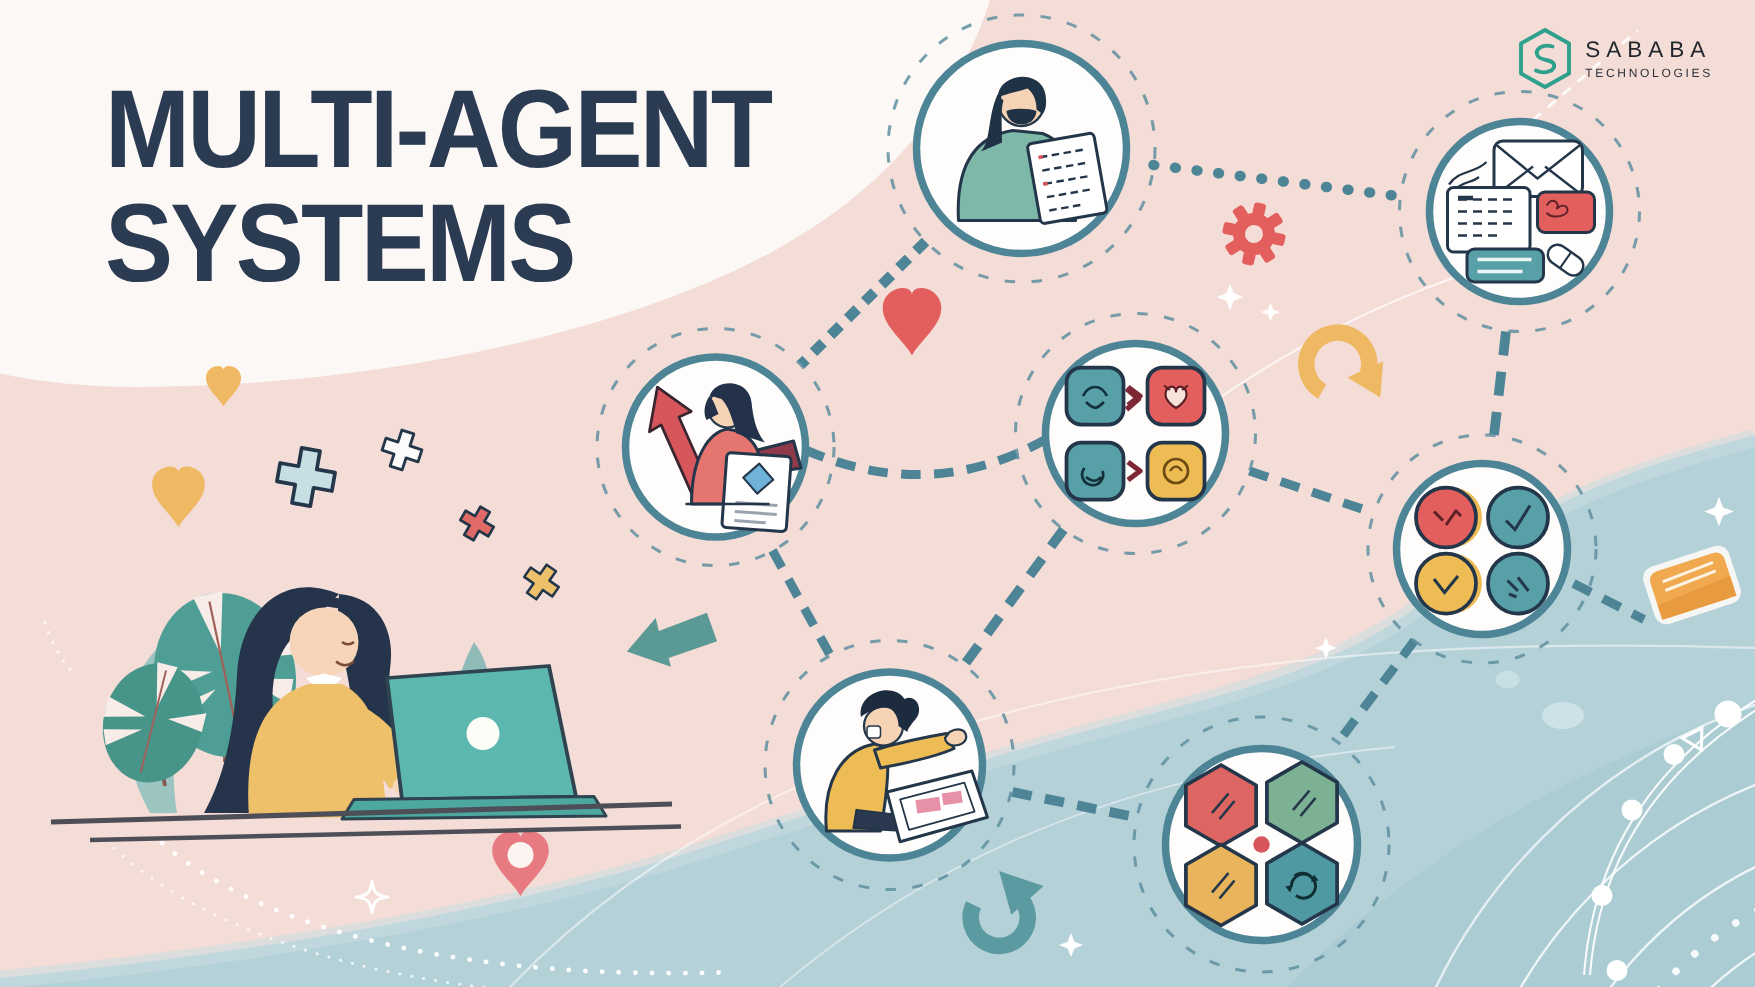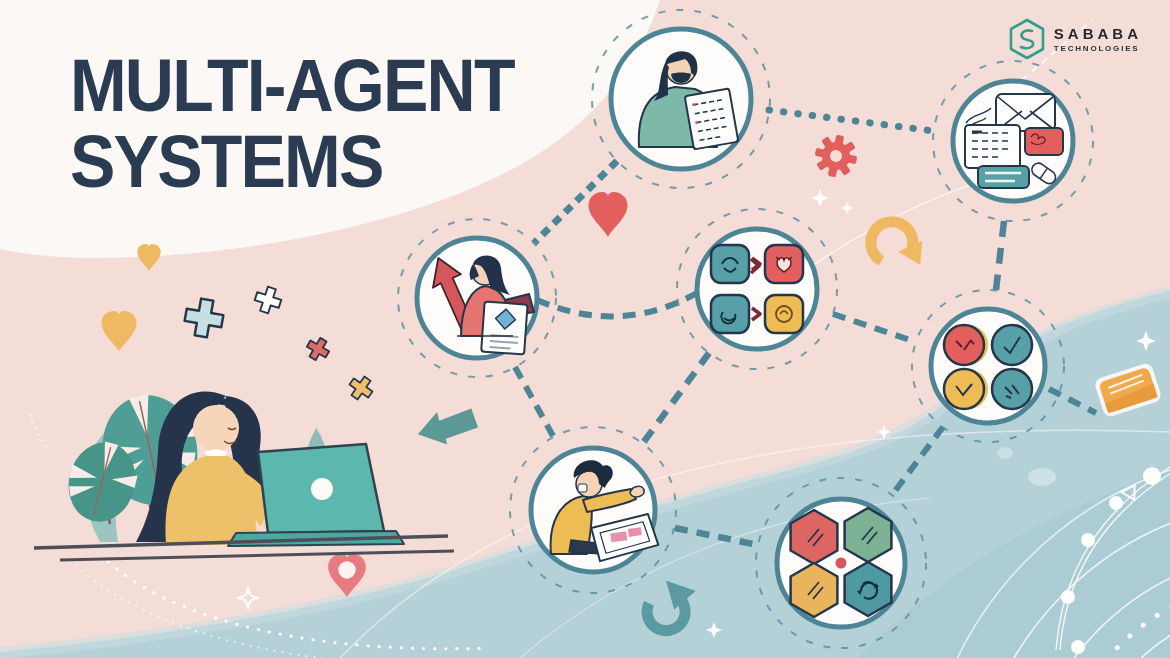--- a/index.html
+++ b/index.html
@@ -4,22 +4,22 @@
 <style>
   html,body{margin:0;padding:0;background:#e8e8e8;}
   #canvas{position:relative;width:1170px;height:658px;overflow:hidden;
           font-family:"Liberation Sans",sans-serif;background:#f4dcd7;}
   #scene{position:absolute;left:0;top:0;}
   #title{position:absolute;left:70px;top:48px;color:#2b3b52;font-weight:700;
          font-size:74px;line-height:76px;letter-spacing:-2px;
          transform:scaleX(.92);transform-origin:left top;white-space:nowrap;}
   #logo{position:absolute;right:28px;top:18px;display:flex;align-items:center;gap:8px;}
   #logo .txt{display:flex;flex-direction:column;}
-  #logo .name{font-size:15px;font-weight:700;letter-spacing:4px;color:#23282e;}
-  #logo .sub{font-size:8px;font-weight:700;letter-spacing:1.8px;color:#2b3138;margin-top:2px;}
+  #logo .name{font-size:15px;font-weight:400;letter-spacing:4px;color:#23282e;}
+  #logo .sub{font-size:8px;font-weight:400;letter-spacing:1.8px;color:#2b3138;margin-top:2px;}
 </style>
 </head>
 <body>
 
 <div id="canvas">
 
 <svg id="scene" width="1170" height="658" viewBox="0 0 1170 658">
 
   <g>
     <rect x="0" y="0" width="1170" height="658" fill="#f4dcd7"></rect>

